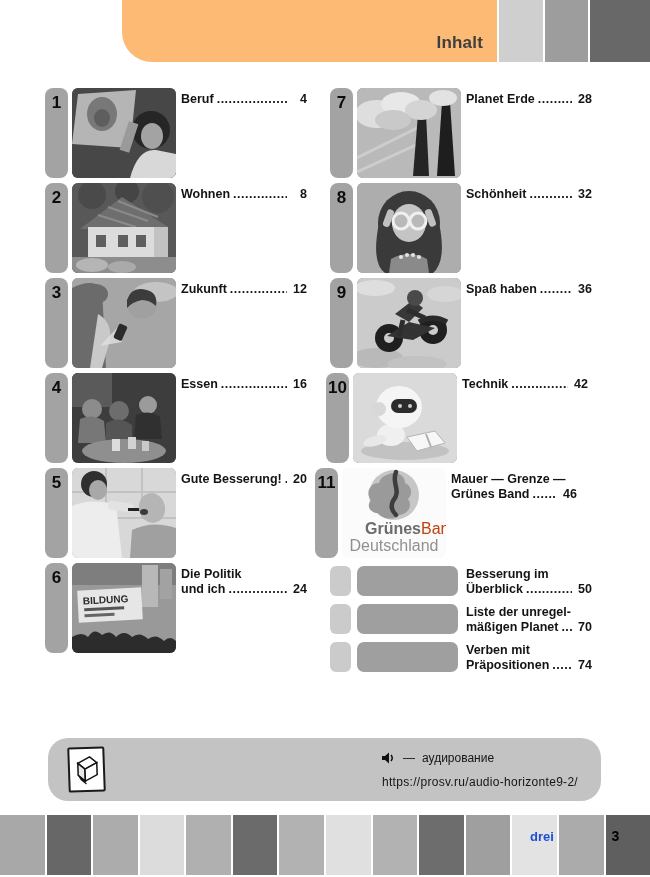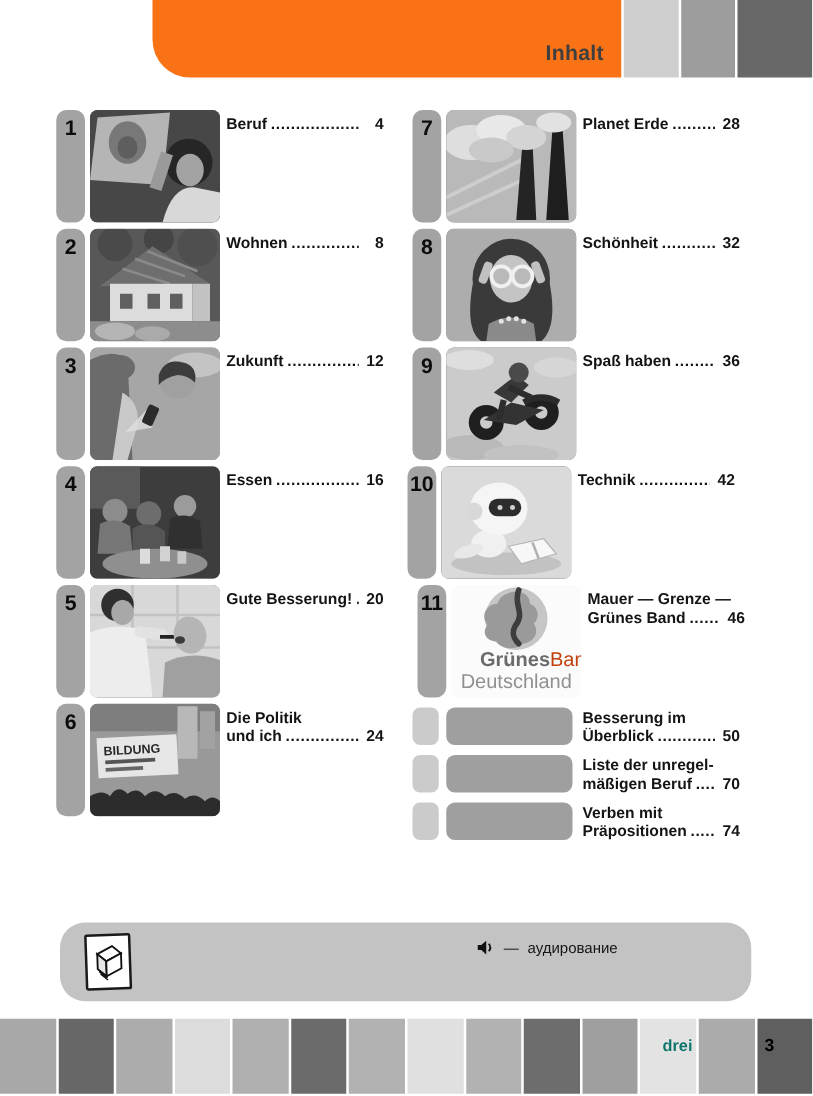--- a/index.html
+++ b/index.html
@@ -1,20 +1,20 @@
 <!DOCTYPE html>
 <html><head>
 <meta charset="utf-8">
 <style>
   html,body{margin:0;padding:0;background:#fff;}
   #page{position:relative;width:650px;height:877px;background:#fff;overflow:hidden;
         font-family:"Liberation Sans",sans-serif;-webkit-font-smoothing:antialiased;}
 
   
-  .header-bar{position:absolute;left:122px;top:0;width:375px;height:62px;background:#f97316;
+  .header-bar{position:absolute;left:122px;top:0;width:375px;height:62px;background:#fdba74;
               border-bottom-left-radius:30px;display:flex;align-items:flex-end;justify-content:flex-end;
               padding:0 14px 9px 0;box-sizing:border-box;}
   .header-title{font-weight:bold;font-size:17px;color:#3f3f3f;letter-spacing:.2px;}
   .hsq{position:absolute;top:0;height:62px;}
   .hsq1{left:499px;width:44px;}
   .hsq2{left:545px;width:43px;}
   .hsq3{left:590px;width:60px;}
 
   
   .row{position:absolute;width:262px;height:90px;}
@@ -47,21 +47,21 @@
   .pf-card{position:absolute;left:20px;top:9px;width:37px;height:45px;background:#fff;border:2px solid #1a1a1a;
            border-radius:2px;transform:rotate(-2deg);display:flex;align-items:center;justify-content:center;box-sizing:border-box;}
   .legend-line{position:absolute;font-size:12px;color:#151515;white-space:nowrap;}
   .pf-label{left:67px;top:23px;}
   .audio-label{left:334px;top:13px;display:flex;align-items:center;gap:7px;}
   .url-line{left:334px;top:37px;letter-spacing:.3px;}
 
   
   .footer{position:absolute;left:0;top:815px;width:650px;height:60px;display:flex;gap:2px;}
   .fblock{flex:1;box-sizing:border-box;}
-  .f-drei{display:block;text-align:right;padding:14px 3px 0 0;font-size:13px;font-weight:bold;color:#0f766e;}
+  .f-drei{display:block;text-align:right;padding:14px 3px 0 0;font-size:13px;font-weight:bold;color:#1d4ed8;}
   .f-page{display:block;padding:13px 0 0 6px;font-size:14px;font-weight:bold;color:#000;}
 </style>
 </head>
 <body>
 
 <div id="page">
 
   <div class="header-bar">
     <span class="header-title">Inhalt</span>
   </div>
@@ -315,21 +315,21 @@
       </svg>
     </div>
     <div class="tblock">
       <div class="t-row">
           <span class="t-text"><span>Technik</span><span class="dots">.......................</span></span>
           <span class="t-page">42</span>
         </div>
     </div>
   </div>
 
-  <div class="row" style="left:334px;top:468px">
+  <div class="row" style="left:315px;top:468px">
     <div class="tab"><span>11</span></div>
     <div class="thumb logo-thumb">
       <svg width="104" height="54" viewBox="0 0 104 54">
         <circle cx="52" cy="27" r="25" fill="#c6c6c6"></circle>
         <path d="M47,6 C56,3 63,8 63,15 C70,18 71,26 66,31 C71,38 66,46 57,47 C51,53 40,51 36,45 C28,45 24,38 29,32 C23,25 28,15 37,15 C39,9 42,8 47,6 Z" fill="#9a9a9a"></path>
         <path d="M54,4 C49,16 60,22 51,33 C48,39 50,43 54,47" stroke="#3d3d3d" stroke-width="4.5" fill="none" stroke-linecap="round"></path>
       </svg>
       <div class="logo-line1"><span class="lt-bold">Grünes</span><span class="lt-reg">Band</span></div>
       <div class="logo-line2">Deutschland</div>
     </div>
@@ -353,21 +353,21 @@
         </div>
     </div>
   </div>
 
   <div class="xrow" style="top:604px">
     <div class="xtab"></div>
     <div class="xblock"></div>
     <div class="tblock">
       <div>Liste der unregel-</div>
       <div class="t-row">
-          <span class="t-text"><span>mäßigen Beruf</span><span class="dots">........</span></span>
+          <span class="t-text"><span>mäßigen Planet</span><span class="dots">........</span></span>
           <span class="t-page">70</span>
         </div>
     </div>
   </div>
 
   <div class="xrow" style="top:642px">
     <div class="xtab"></div>
     <div class="xblock"></div>
     <div class="tblock">
       <div>Verben mit</div>
@@ -388,20 +388,21 @@
       </svg>
     </div>
     <div class="legend-line audio-label">
       <svg width="14" height="12" viewBox="0 0 14 12">
         <polygon points="0,4 3,4 7,0.5 7,11.5 3,8 0,8" fill="#111111"></polygon>
         <path d="M9,3 Q11.5,6 9,9" stroke="#111111" stroke-width="1.5" fill="none"></path>
       </svg>
       <span>—</span>
       <span>аудирование</span>
     </div>
+    <div class="legend-line url-line">https://prosv.ru/audio-horizonte9-2/</div>
   </div>
 
   <div class="footer">
     <div class="fblock" style="background: rgb(168, 168, 168);"></div>
     <div class="fblock" style="background: rgb(103, 103, 103);"></div>
     <div class="fblock" style="background: rgb(172, 172, 172);"></div>
     <div class="fblock" style="background: rgb(220, 220, 220);"></div>
     <div class="fblock" style="background: rgb(176, 176, 176);"></div>
     <div class="fblock" style="background: rgb(107, 107, 107);"></div>
     <div class="fblock" style="background: rgb(178, 178, 178);"></div>

